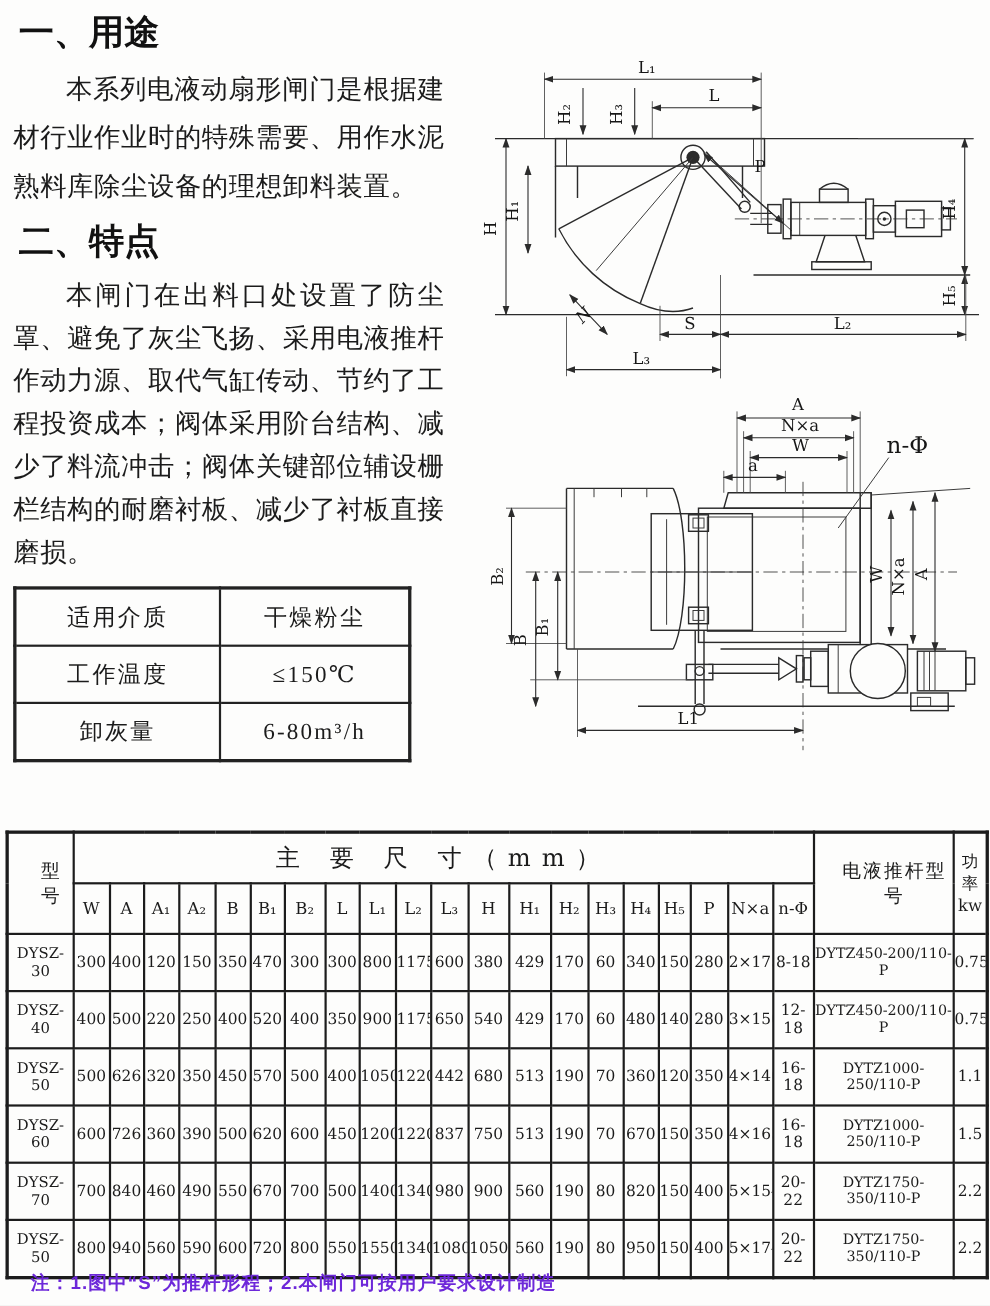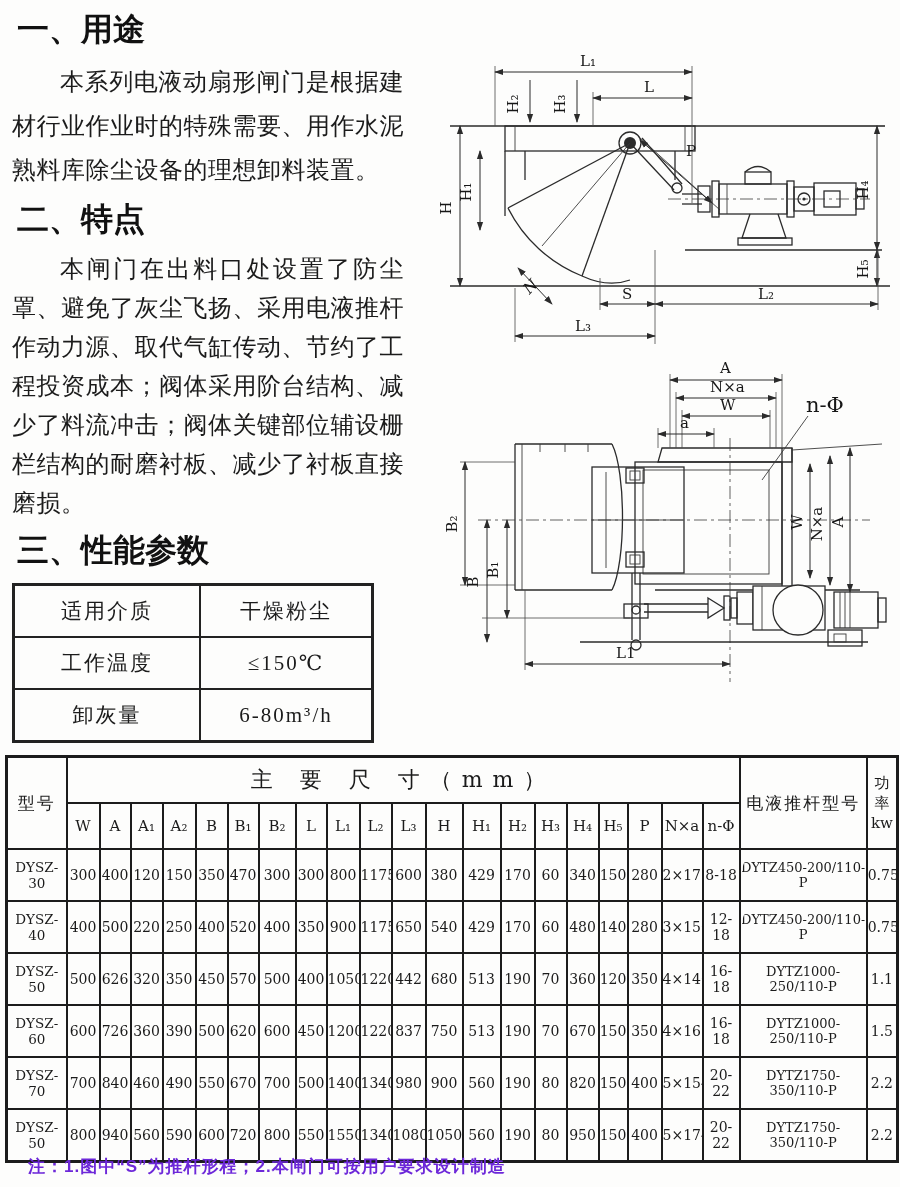--- a/index.html
+++ b/index.html
@@ -26,44 +26,43 @@
   .dwg-text{font-family:"DejaVu Serif",serif;font-size:15px;fill:#161616;}
   .dwg-text-big{font-family:"DejaVu Serif",serif;font-size:21px;fill:#161616;}
   .solid{fill:#2b2b2b;stroke:none;}
   .wfill{fill:#fdfdfc;}
   
   .spec-wrap{position:absolute;left:5px;top:755px;}
   .spec-table{border-collapse:collapse;table-layout:fixed;width:891px;border:3px solid #1c1c1c;
               font-family:"DejaVu Serif",serif;}
   .spec-table th,.spec-table td{border:2px solid #1c1c1c;text-align:center;padding:0;overflow:hidden;
               font-weight:normal;}
-  .spec-table .hd-cjk{font-size:17px;letter-spacing:2px;}
+  .spec-table .hd-cjk{font-size:17px;letter-spacing:2px;padding-left:20px;}
   .spec-table .hd-main{font-size:22px;letter-spacing:10px;height:44px;}
   .spec-table .hd-dim{font-size:15px;height:44px;}
   .spec-table .hd-power{font-size:15px;letter-spacing:0;line-height:20px;}
   .spec-table tbody td{font-size:14px;height:50px;}
   .spec-table td.model-cell{font-size:13.5px;}
-  .spec-table td.actuator-cell{font-size:13px;border-radius:23px;}
+  .spec-table td.actuator-cell{font-size:13px;}
   
   .note{position:absolute;left:28px;top:1155px;font-family:"Liberation Sans","DejaVu Sans",sans-serif;
         font-weight:bold;font-size:17px;letter-spacing:1px;color:#6d28d9;}
 </style>
 </head>
 <body>
 
 <div class="page">
 
   <div class="left-col">
     <h2 class="sec-heading">一、用途</h2>
     <p class="body-text lh1">本系列电液动扇形闸门是根据建材行业作业时的特殊需要、用作水泥熟料库除尘设备的理想卸料装置。</p>
 
     <h2 class="sec-heading">二、特点</h2>
     <p class="body-text lh2">本闸门在出料口处设置了防尘罩、避免了灰尘飞扬、采用电液推杆作动力源、取代气缸传动、节约了工程投资成本；阀体采用阶台结构、减少了料流冲击；阀体关键部位辅设栅栏结构的耐磨衬板、减少了衬板直接磨损。</p>
 
-    <h2 class="sec-heading">三、性能参数</h2>
 
     <table class="params-table">
       <tbody>
         <tr>
           <td class="pl">适用介质</td>
           <td class="pv">干燥粉尘</td>
         </tr>
         <tr>
           <td class="pl">工作温度</td>
           <td class="pv">≤150℃</td>

